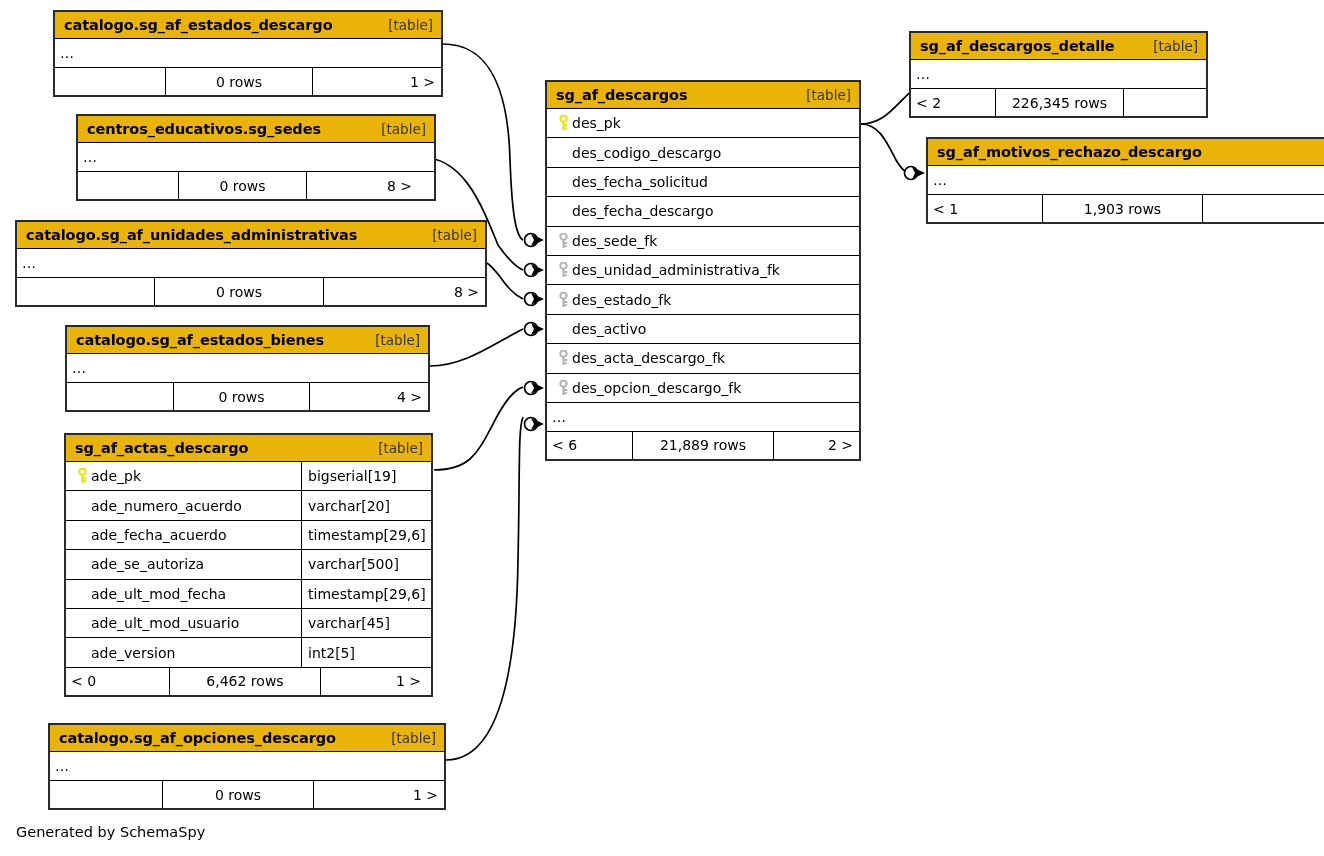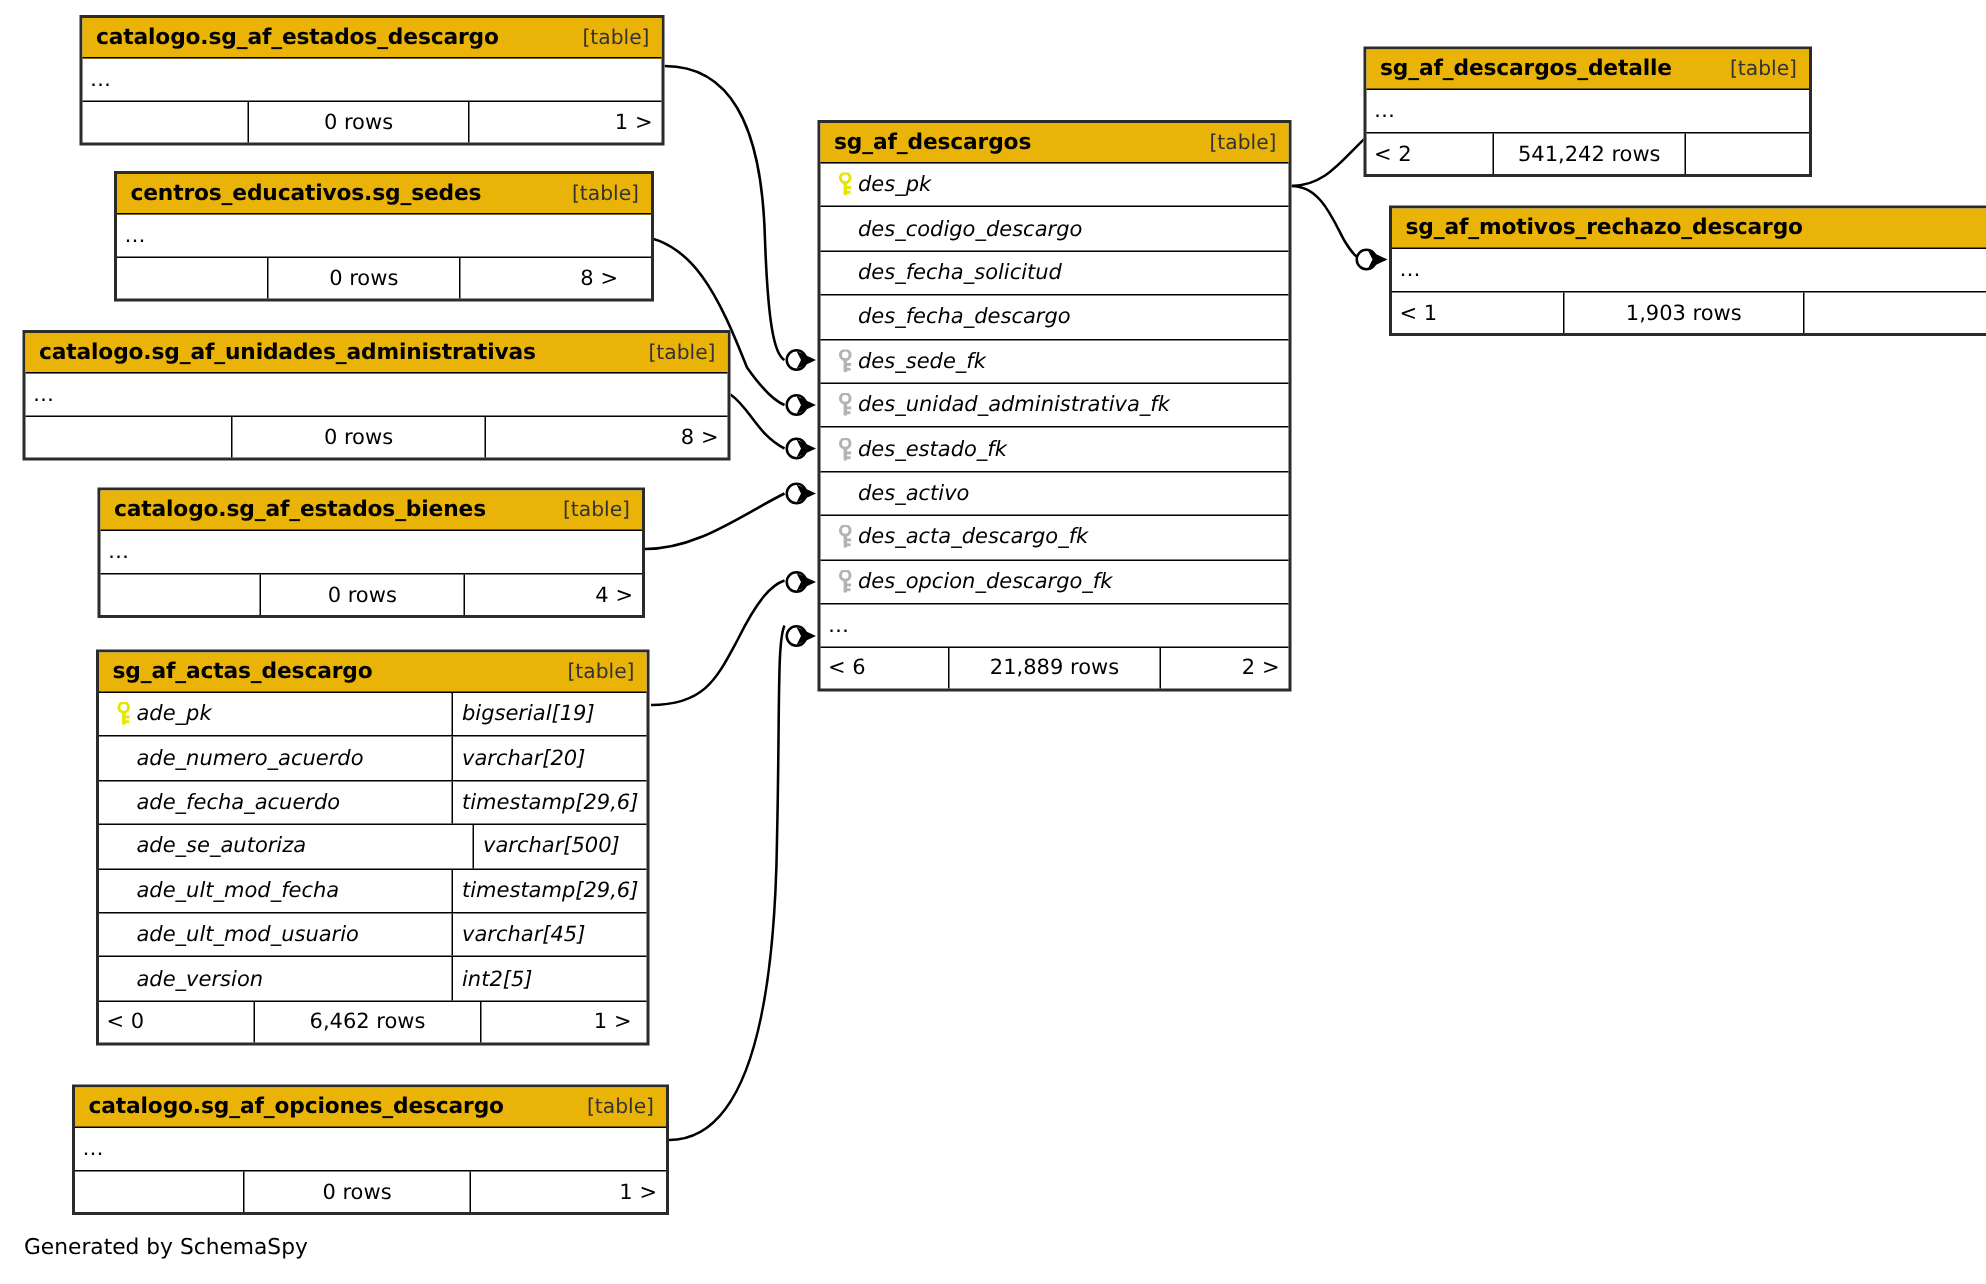--- a/index.html
+++ b/index.html
@@ -72,21 +72,20 @@
     letter-spacing: 1px;
   }
 
   .col-row {
     height: 29.4px;
     box-sizing: border-box;
     border-bottom: 1px solid #000000;
     display: flex;
     align-items: center;
     font-size: 14px;
-    font-style: italic;
   }
   .col-row:last-child { border-bottom: 1px solid #000000; }
   .col-left {
     display: flex;
     align-items: center;
     flex: 1 1 auto;
     min-width: 0;
     height: 100%;
     padding-left: 7px;
     box-sizing: border-box;
@@ -277,21 +276,21 @@
             <span class="keyslot"></span>
             <span class="colname">ade_fecha_acuerdo</span>
           </div>
           <div class="col-type" style="width:130px">timestamp[29,6]</div>
         </div>
         <div class="col-row">
           <div class="col-left">
             <span class="keyslot"></span>
             <span class="colname">ade_se_autoriza</span>
           </div>
-          <div class="col-type" style="width:116px">varchar[500]</div>
+          <div class="col-type" style="width:130px">varchar[500]</div>
         </div>
         <div class="col-row">
           <div class="col-left">
             <span class="keyslot"></span>
             <span class="colname">ade_ult_mod_fecha</span>
           </div>
           <div class="col-type" style="width:130px">timestamp[29,6]</div>
         </div>
         <div class="col-row">
           <div class="col-left">
@@ -446,21 +445,21 @@
   </div>
 
   <div class="tbl" style="left:909px; top:31px; width:299px;">
     <div class="tbl-hdr">
       <span class="tbl-name">sg_af_descargos_detalle</span>
       <span class="tbl-tag">[table]</span>
     </div>
     <div class="ellipsis-row">…</div>
     <div class="tbl-foot">
       <div class="ft ft-l" style="width:84px;">&lt; 2</div>
-      <div class="ft ft-c" style="width:129px;">541,242 rows</div>
+      <div class="ft ft-c" style="width:129px;">226,345 rows</div>
       <div class="ft ft-r" style="width:82px;"></div>
     </div>
   </div>
 
   <div class="tbl" style="left:926px; top:137px; width:455px;">
     <div class="tbl-hdr">
       <span class="tbl-name">sg_af_motivos_rechazo_descargo</span>
       <span class="tbl-tag">[table]</span>
     </div>
     <div class="ellipsis-row">…</div>

